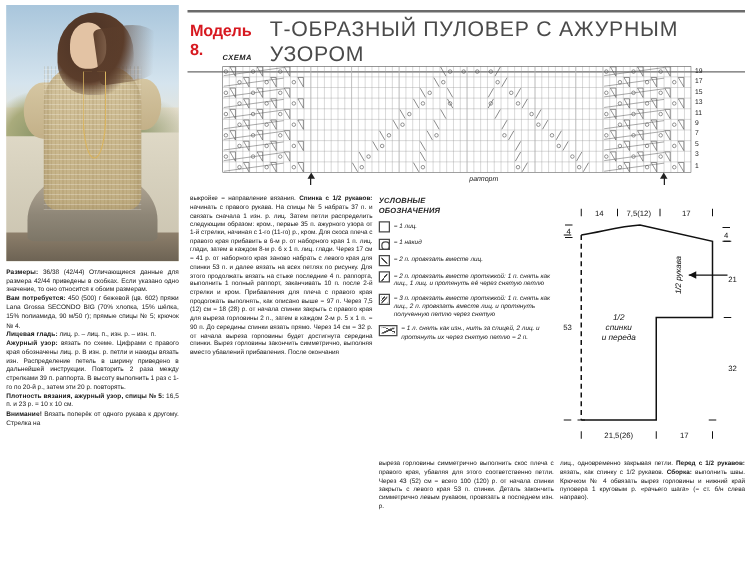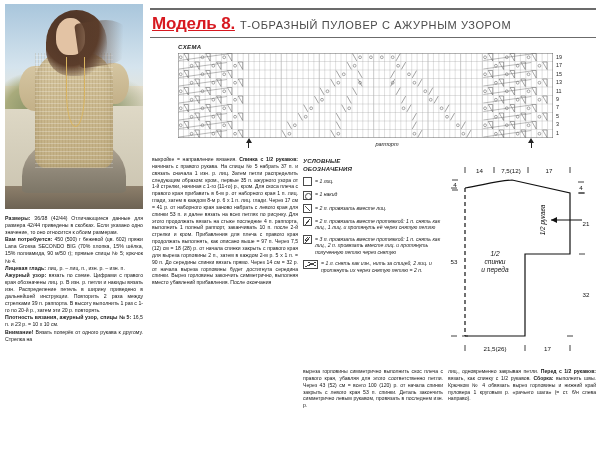--- a/index.html
+++ b/index.html
@@ -74,24 +74,24 @@
   #sizes-text b { font-weight: bold; letter-spacing: .1px; }
 
   
   #header-band {
     position: absolute; left: 150px; top: 8px;
     width: 446px; height: 28px;
   }
   .hdr-rule { width: 100%; height: 1.5px; background: #6b6b6b; }
   #hdr-inner { display: flex; align-items: baseline; gap: 5px; padding: 4px 0 3px 2px; }
   #model-no {
-    font-size: 17px; font-weight: bold; color: #d71920; letter-spacing: -.2px; text-decoration: underline;
+    font-size: 13px; font-weight: bold; color: #d71920; letter-spacing: -.2px;
   }
   #model-title {
-    font-size: 11px; color: #4a4a4a; letter-spacing: .6px; font-weight: 400;
+    font-size: 17px; color: #4a4a4a; letter-spacing: .6px; font-weight: 400;
   }
 
   
   #chart-zone { position: absolute; left: 178px; top: 44px; width: 418px; }
   #chart-label { font-size: 6px; font-weight: bold; font-style: italic; letter-spacing: .4px; color:#222; }
   #chart-wrap { position: relative; margin-top: 3px; display: flex; }
   #grid-box { position: relative; }
   #grid-svg { display: block; }
   #row-nums {
     margin-left: 3px; display: flex; flex-direction: column;

